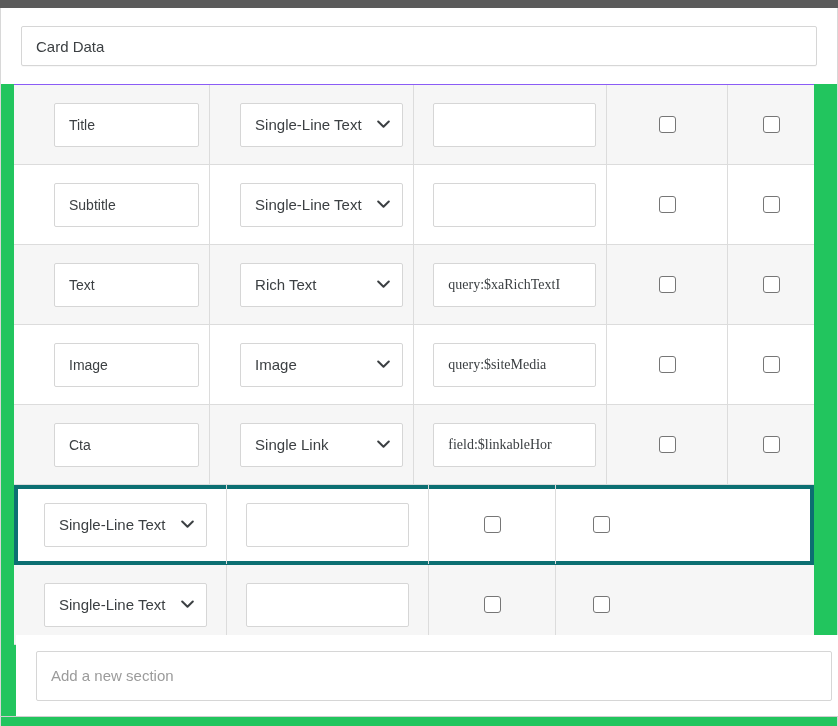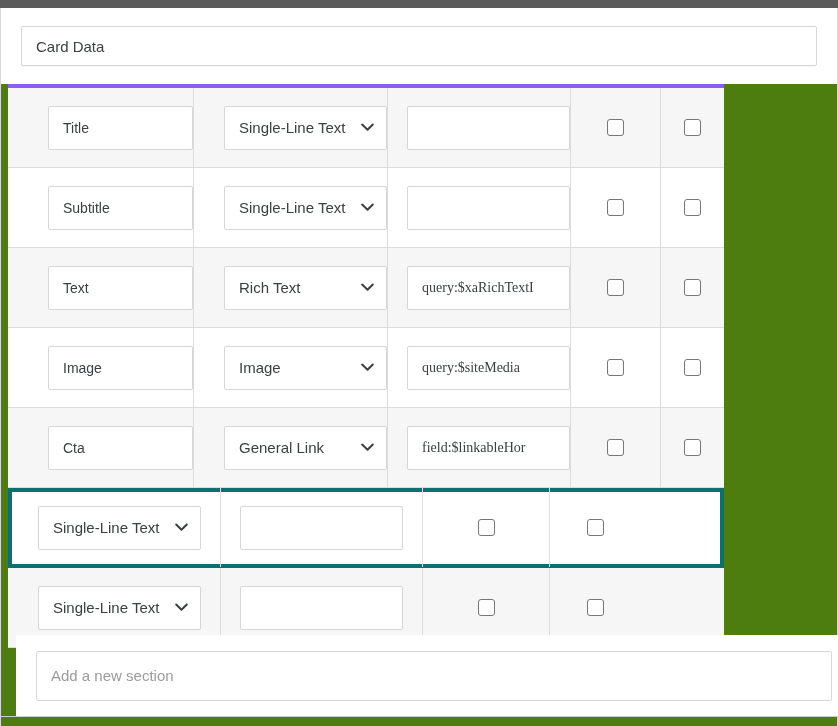--- a/index.html
+++ b/index.html
@@ -8,21 +8,21 @@
     width: 838px; height: 726px;
     background: #ffffff;
     font-family: "Liberation Sans", sans-serif;
     overflow: hidden;
   }
 
   #app {
     position: relative;
     width: 838px;
     height: 726px;
-    background: #4d7c0f;
+    background: #22c55e;
   }
 
   
   .top-bar {
     position: absolute;
     top: 0; left: 0;
     width: 838px;
     height: 8px;
     background: #5b5b5b;
   }
@@ -68,24 +68,24 @@
     align-items: center;
     padding: 0 14px;
     font-size: 15px;
     color: #3c4043;
     box-shadow: 0 1px 1px rgba(0,0,0,0.03);
   }
 
   
   .grid {
     position: absolute;
-    top: 84px; left: 8px;
-    width: 716px;
+    top: 84px; left: 14px;
+    width: 800px;
     height: 551px;
-    border-top: 4px solid #8b5cf6;
+    border-top: 1px solid #8b5cf6;
   }
 
   .row {
     position: relative;
     display: flex;
     height: 80px;
     border-bottom: 1px solid #dcdcdc;
     background: #ffffff;
   }
   .row.alt { background: #f6f6f6; }
@@ -296,21 +296,21 @@
         </div>
       </div>
       <div class="row alt">
         <div class="cell c-name">
           <div class="txt-input">
             <span>Cta</span>
           </div>
         </div>
         <div class="cell c-type">
           <div class="sel-input">
-            <span>General Link</span>
+            <span>Single Link</span>
             <svg class="chev" width="13" height="9" viewBox="0 0 13 9">
               <path d="M1.2 1.5 L6.5 6.8 L11.8 1.5" fill="none" stroke="#3c4043" stroke-width="2" stroke-linecap="round" stroke-linejoin="round"></path>
             </svg>
           </div>
         </div>
         <div class="cell c-source">
           <div class="txt-input wide">
             <span>field:$linkableHor</span>
           </div>
         </div>

